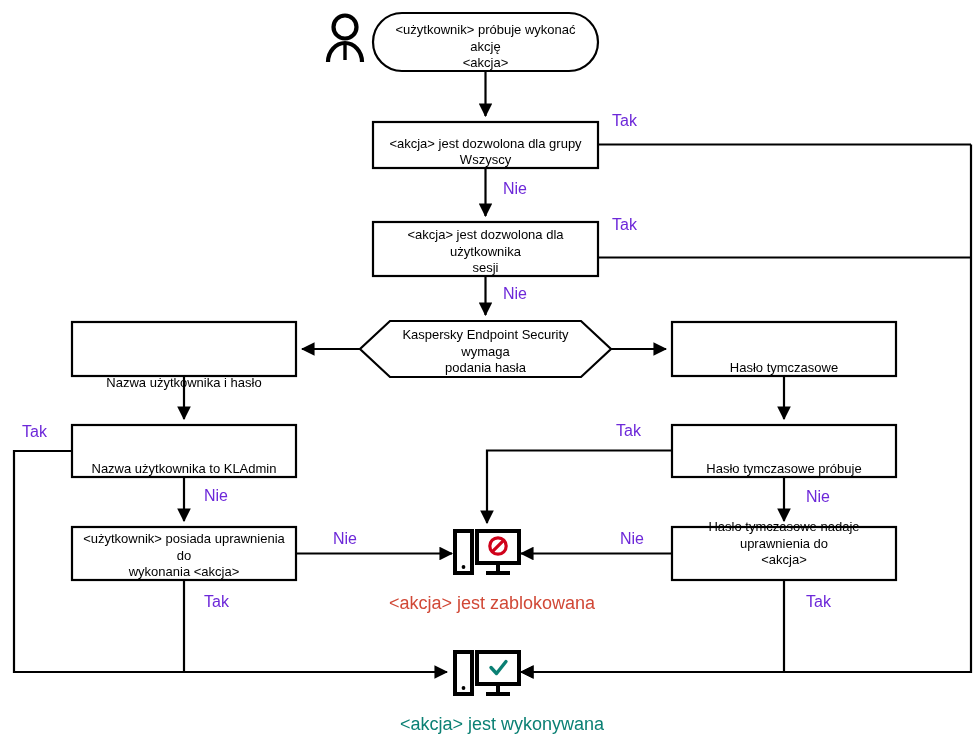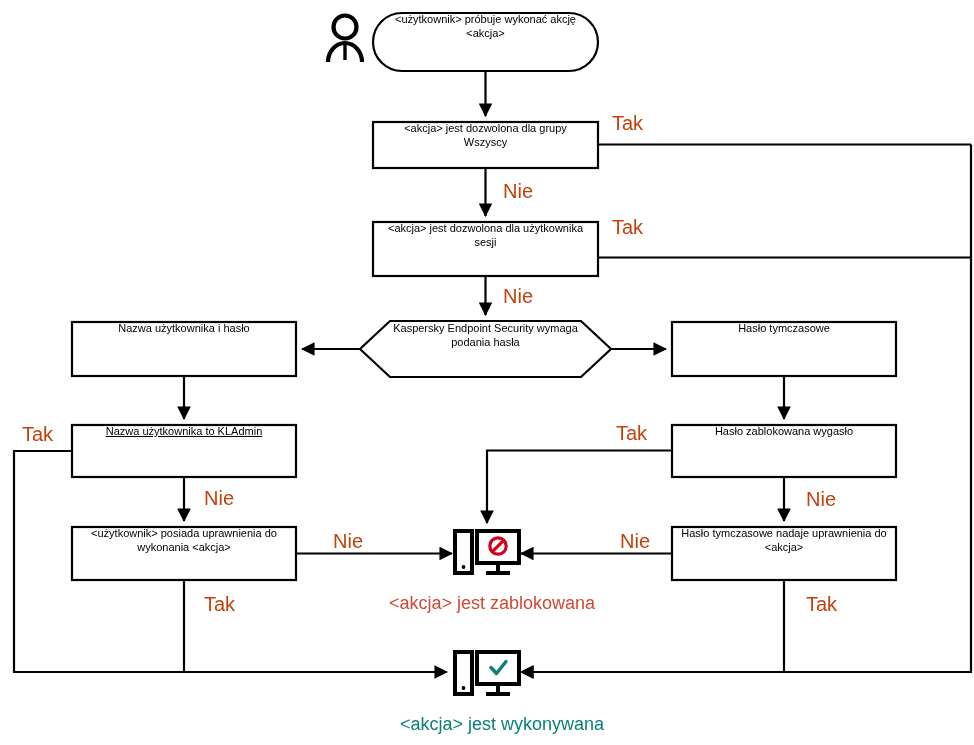--- a/index.html
+++ b/index.html
@@ -21,34 +21,34 @@
   #flow-svg {
     position: absolute;
     left: 0;
     top: 0;
     width: 974px;
     height: 745px;
   }
   .node-text {
     position: absolute;
     display: flex;
-    align-items: flex-start;
+    align-items: flex-end;
     justify-content: center;
     text-align: center;
-    font-size: 11px;
+    font-size: 13px;
     color: #000000;
     line-height: 1.25;
     pointer-events: none;
     box-sizing: border-box;
     padding: 0 8px;
   }
   .edge-label {
     position: absolute;
-    font-size: 20px;
-    color: #c2410c;
+    font-size: 16px;
+    color: #6d28d9;
     white-space: nowrap;
   }
   .terminal-label {
     position: absolute;
     font-size: 18px;
     white-space: nowrap;
   }
   .terminal-label.blocked { color: #d14836; }
   .terminal-label.allowed { color: #0b8074; }
   .hit {
@@ -166,32 +166,32 @@
 
   <div class="node-text" style="left:373px; top:322px; width:225px; height:54px;">
     <span>
       <span>Kaspersky Endpoint Security wymaga</span><br>
       <span>podania hasła</span>
     </span>
   </div>
 
   <div class="node-text" style="left:72px; top:322px; width:224px; height:69px;">Nazwa użytkownika i hasło</div>
 
-  <div class="node-text" style="left:72px; top:425px; width:224px; height:52px;text-decoration:underline;">Nazwa użytkownika to KLAdmin</div>
+  <div class="node-text" style="left:72px; top:425px; width:224px; height:52px;">Nazwa użytkownika to KLAdmin</div>
 
   <div class="node-text" style="left:72px; top:527px; width:224px; height:53px;">
     <span>
       <span>&lt;użytkownik&gt; posiada uprawnienia do</span><br>
       <span>wykonania &lt;akcja&gt;</span>
     </span>
   </div>
 
   <div class="node-text" style="left:672px; top:322px; width:224px; height:54px;">Hasło tymczasowe</div>
 
-  <div class="node-text" style="left:672px; top:425px; width:224px; height:52px;">Hasło zablokowana wygasło</div>
+  <div class="node-text" style="left:672px; top:425px; width:224px; height:52px;">Hasło tymczasowe próbuje</div>
 
   <div class="node-text" style="left:672px; top:527px; width:224px; height:41px;">
     <span>
       <span>Hasło tymczasowe nadaje uprawnienia do</span><br>
       <span>&lt;akcja&gt;</span>
     </span>
   </div>
 
   <div class="edge-label" style="left:612px; top:112px;">Tak</div>
   <div class="edge-label" style="left:503px; top:180px;">Nie</div>

